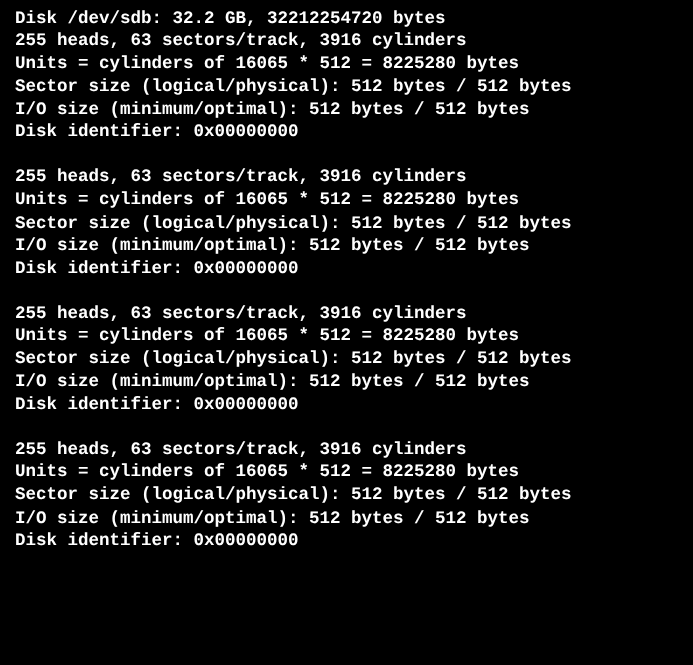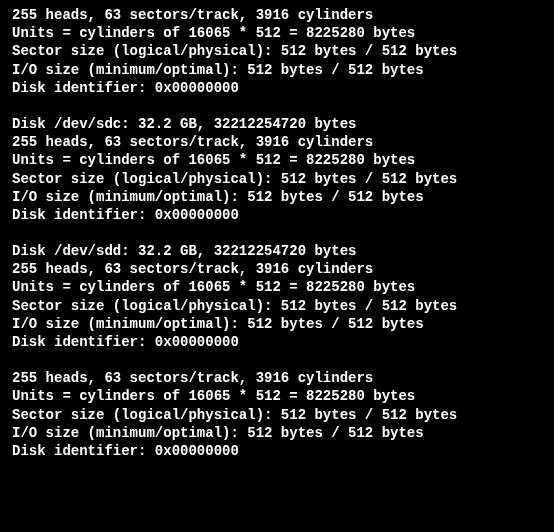--- a/index.html
+++ b/index.html
@@ -28,38 +28,37 @@
     .line {
       white-space: pre;
     }
   </style>
 </head>
 <body>
 
 <div>
 
   <div class="disk-block">
+    <div class="line">Disk /dev/sdb: 32.2 GB, 32212254720 bytes</div>
     <div class="line">255 heads, 63 sectors/track, 3916 cylinders</div>
     <div class="line">Units = cylinders of 16065 * 512 = 8225280 bytes</div>
     <div class="line">Sector size (logical/physical): 512 bytes / 512 bytes</div>
     <div class="line">I/O size (minimum/optimal): 512 bytes / 512 bytes</div>
     <div class="line">Disk identifier: 0x00000000</div>
   </div>
 
   <div class="disk-block">
-    <div class="line">Disk /dev/sdc: 32.2 GB, 32212254720 bytes</div>
     <div class="line">255 heads, 63 sectors/track, 3916 cylinders</div>
     <div class="line">Units = cylinders of 16065 * 512 = 8225280 bytes</div>
     <div class="line">Sector size (logical/physical): 512 bytes / 512 bytes</div>
     <div class="line">I/O size (minimum/optimal): 512 bytes / 512 bytes</div>
     <div class="line">Disk identifier: 0x00000000</div>
   </div>
 
   <div class="disk-block">
-    <div class="line">Disk /dev/sdd: 32.2 GB, 32212254720 bytes</div>
     <div class="line">255 heads, 63 sectors/track, 3916 cylinders</div>
     <div class="line">Units = cylinders of 16065 * 512 = 8225280 bytes</div>
     <div class="line">Sector size (logical/physical): 512 bytes / 512 bytes</div>
     <div class="line">I/O size (minimum/optimal): 512 bytes / 512 bytes</div>
     <div class="line">Disk identifier: 0x00000000</div>
   </div>
 
   <div class="disk-block">
     <div class="line">255 heads, 63 sectors/track, 3916 cylinders</div>
     <div class="line">Units = cylinders of 16065 * 512 = 8225280 bytes</div>

